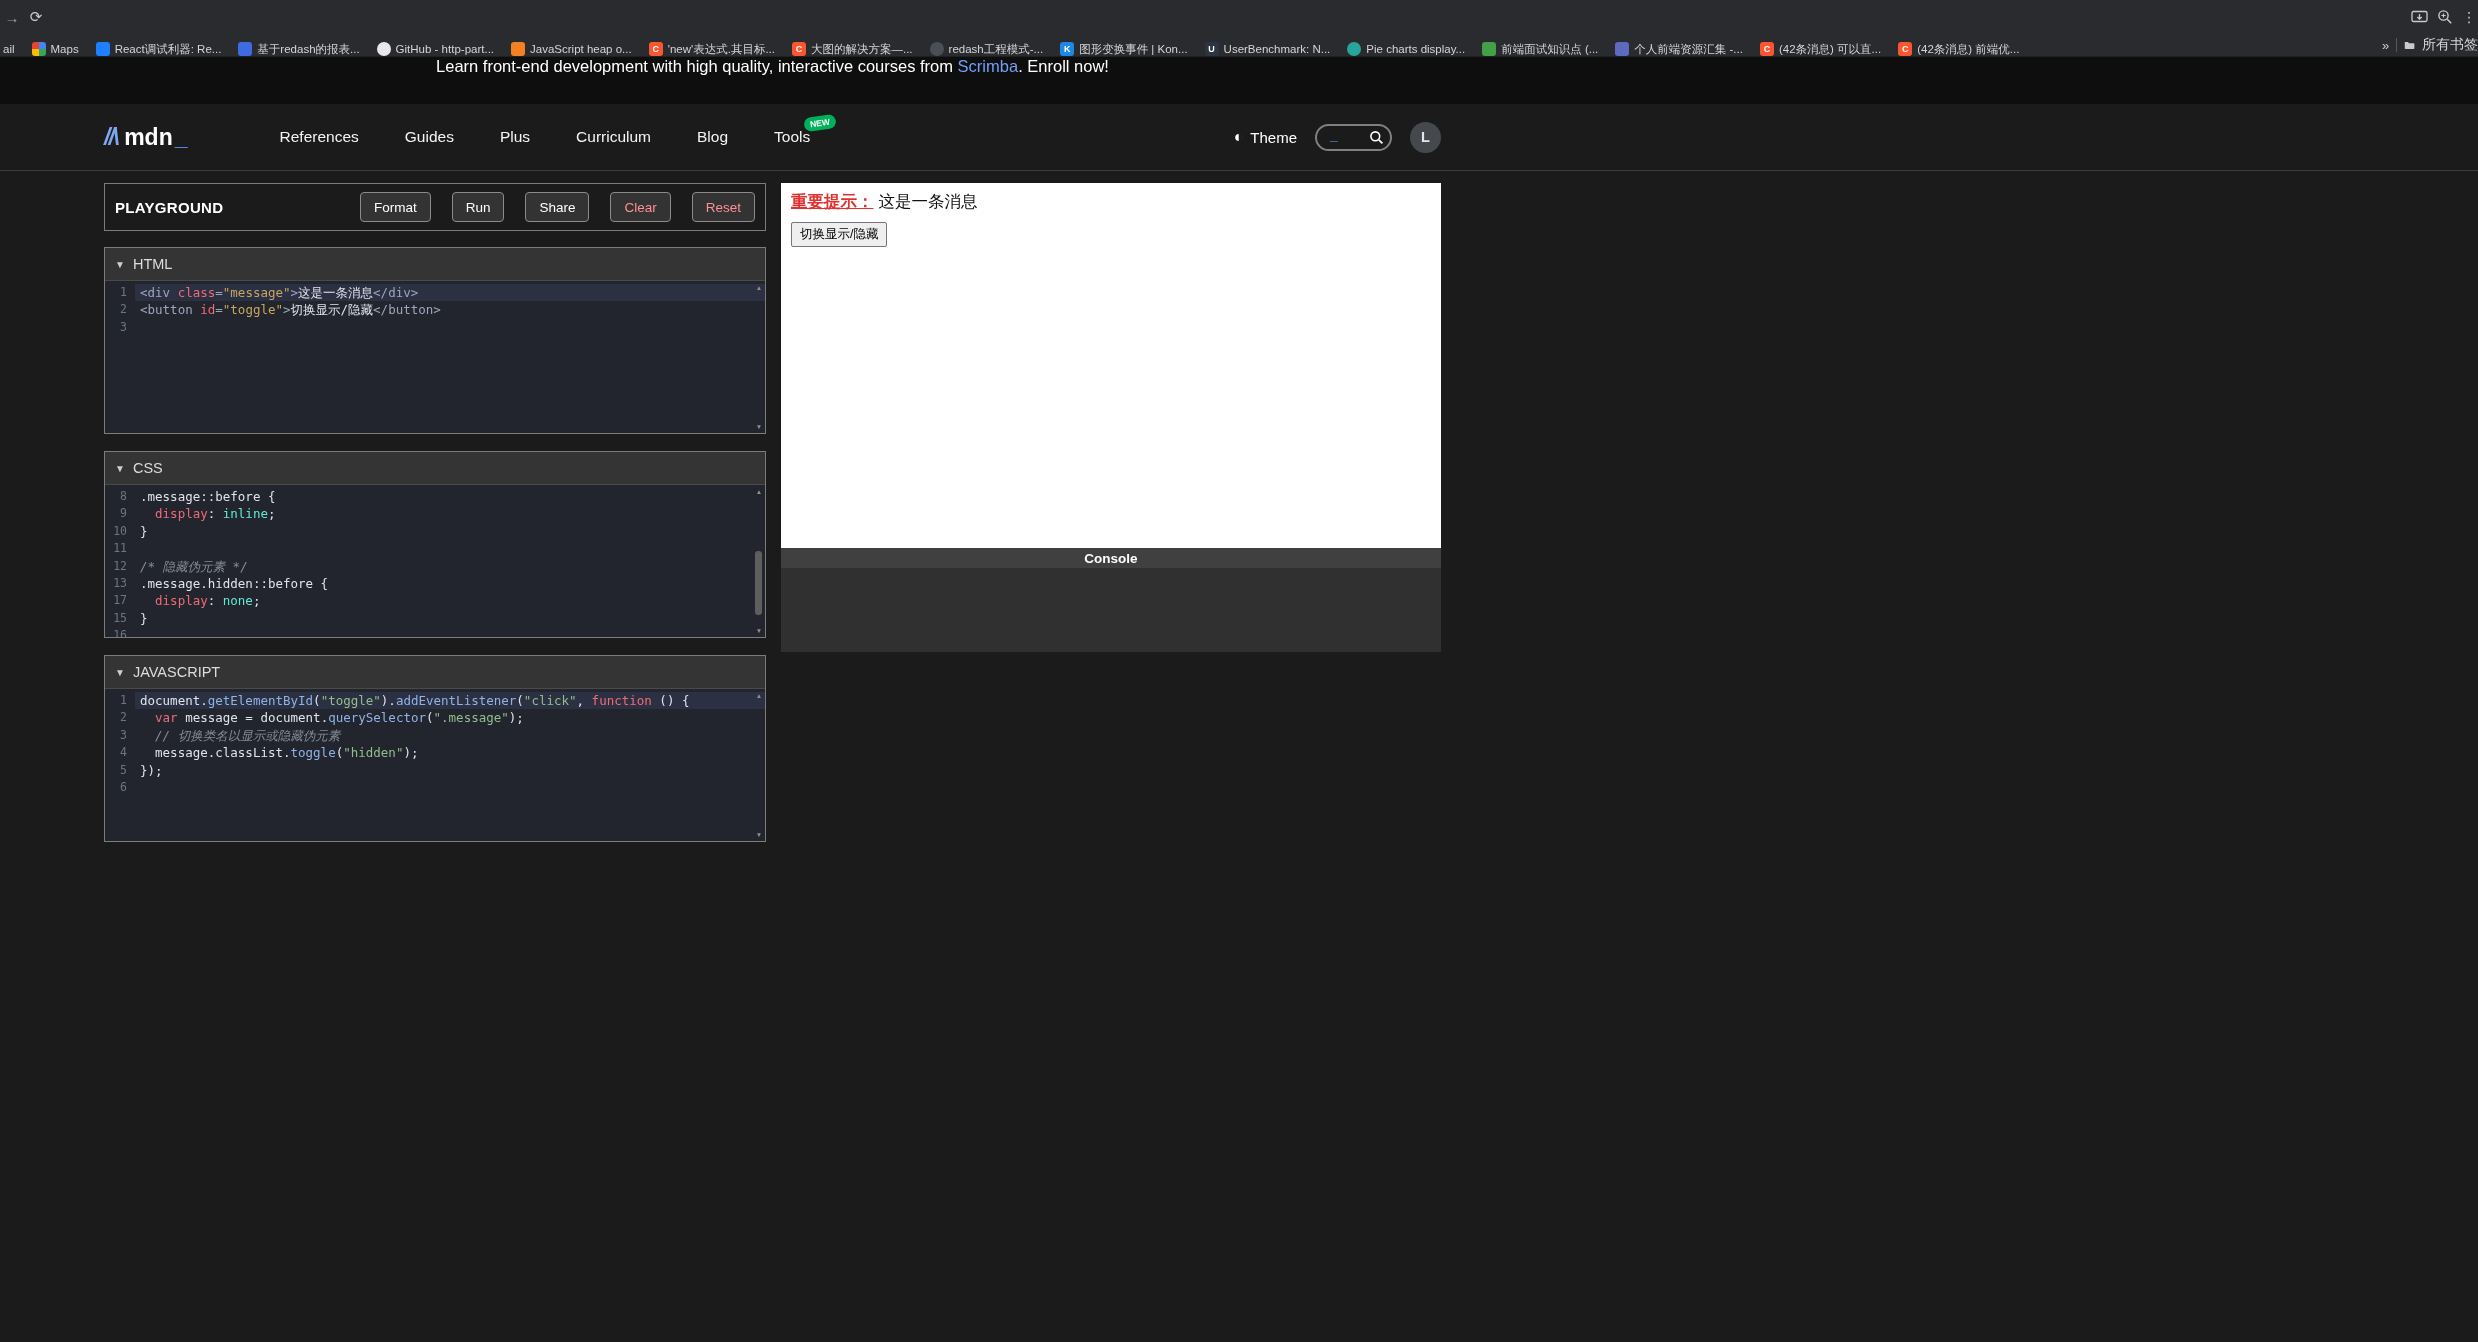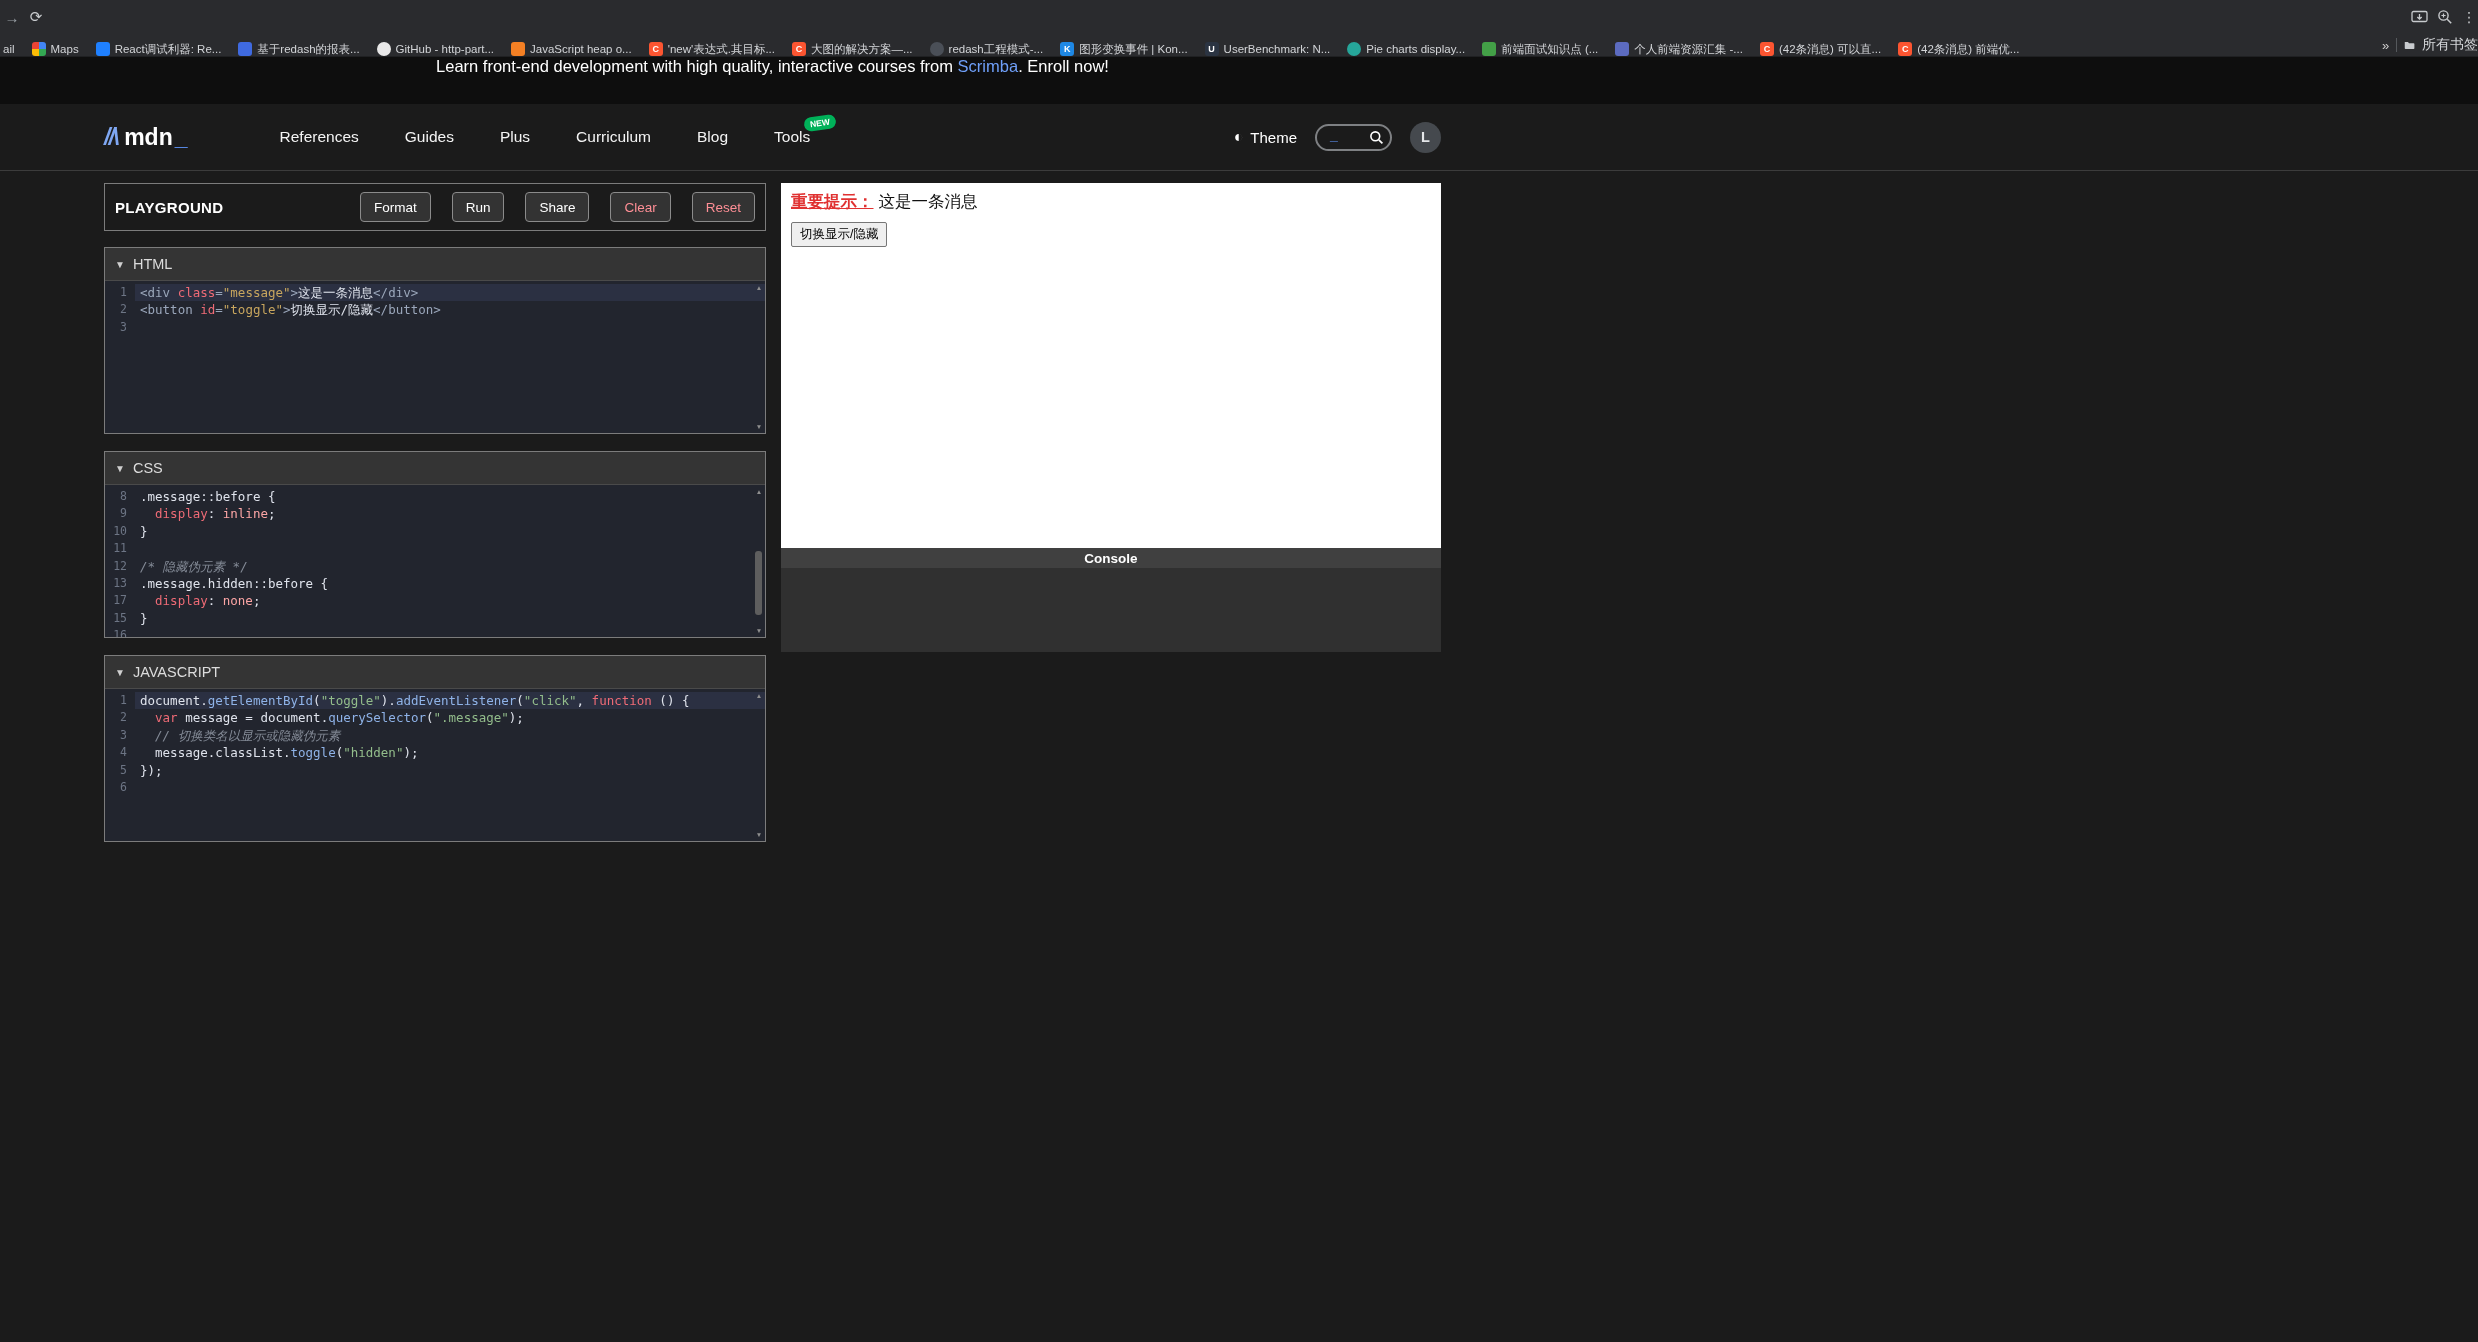--- a/index.html
+++ b/index.html
@@ -73,21 +73,21 @@
   .sb-up{top:3px;}.sb-down{bottom:3px;}
   .sb-thumb{position:absolute;left:2px;width:7px;background:#5e5e5e;border-radius:3px;}
 
   
   .t-tag{color:#9aa6ba}
   .t-attr{color:#ef6b76}
   .t-strY{color:#c8a65e}
   .t-strG{color:#93bd8b}
   .t-kw{color:#ef6b76}
   .t-prop{color:#ef6b76}
-  .t-val{color:#fca5a5}
+  .t-val{color:#5eead4}
   .t-com{color:#848b97;font-style:italic}
   .t-plain{color:#dfe3ec}
   .t-fn{color:#8fb3e8}
 
   
   .right-col{position:absolute;left:781px;top:183px;width:660px;}
   .preview{height:365px;background:#fff;padding:8px 10px;}
   .alert-label{color:#e03131;font-weight:bold;text-decoration:underline;font-size:16.5px;}
   .preview-msg{color:#111;font-size:16.5px;margin-left:5px;}
   .toggle-btn{margin-top:9px;display:inline-block;font-size:12.5px;padding:3px 8px;background:#efefef;border:1px solid #767676;border-radius:2px;color:#000;font-family:inherit;cursor:pointer;}

